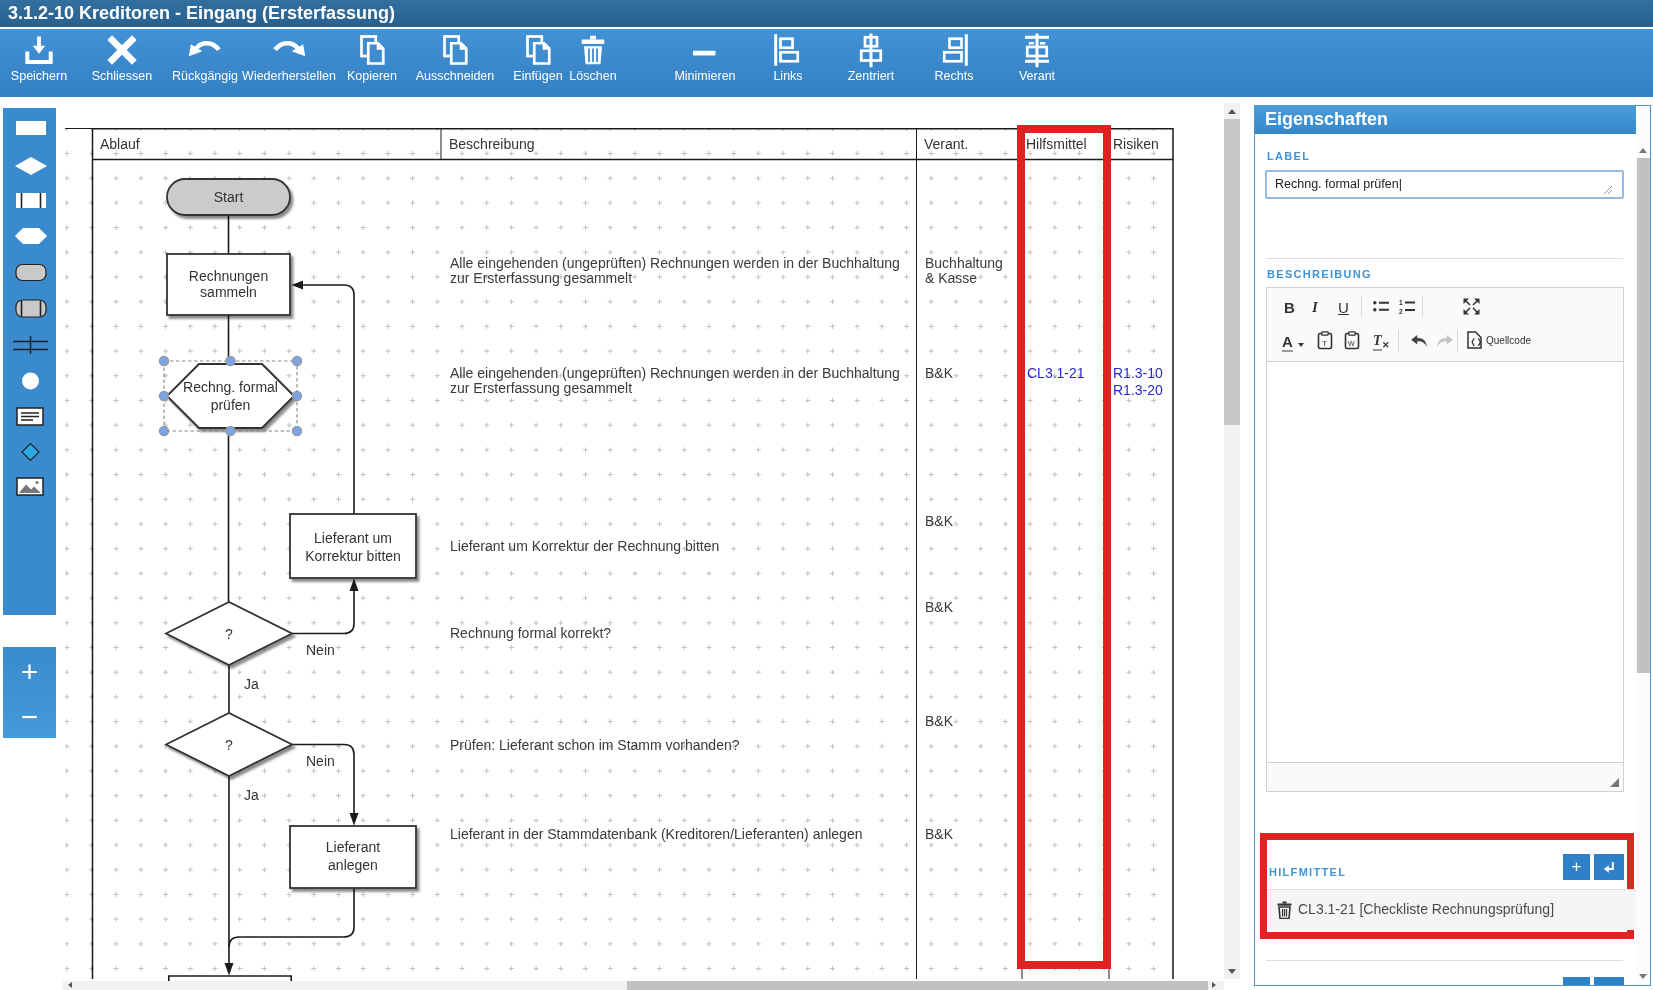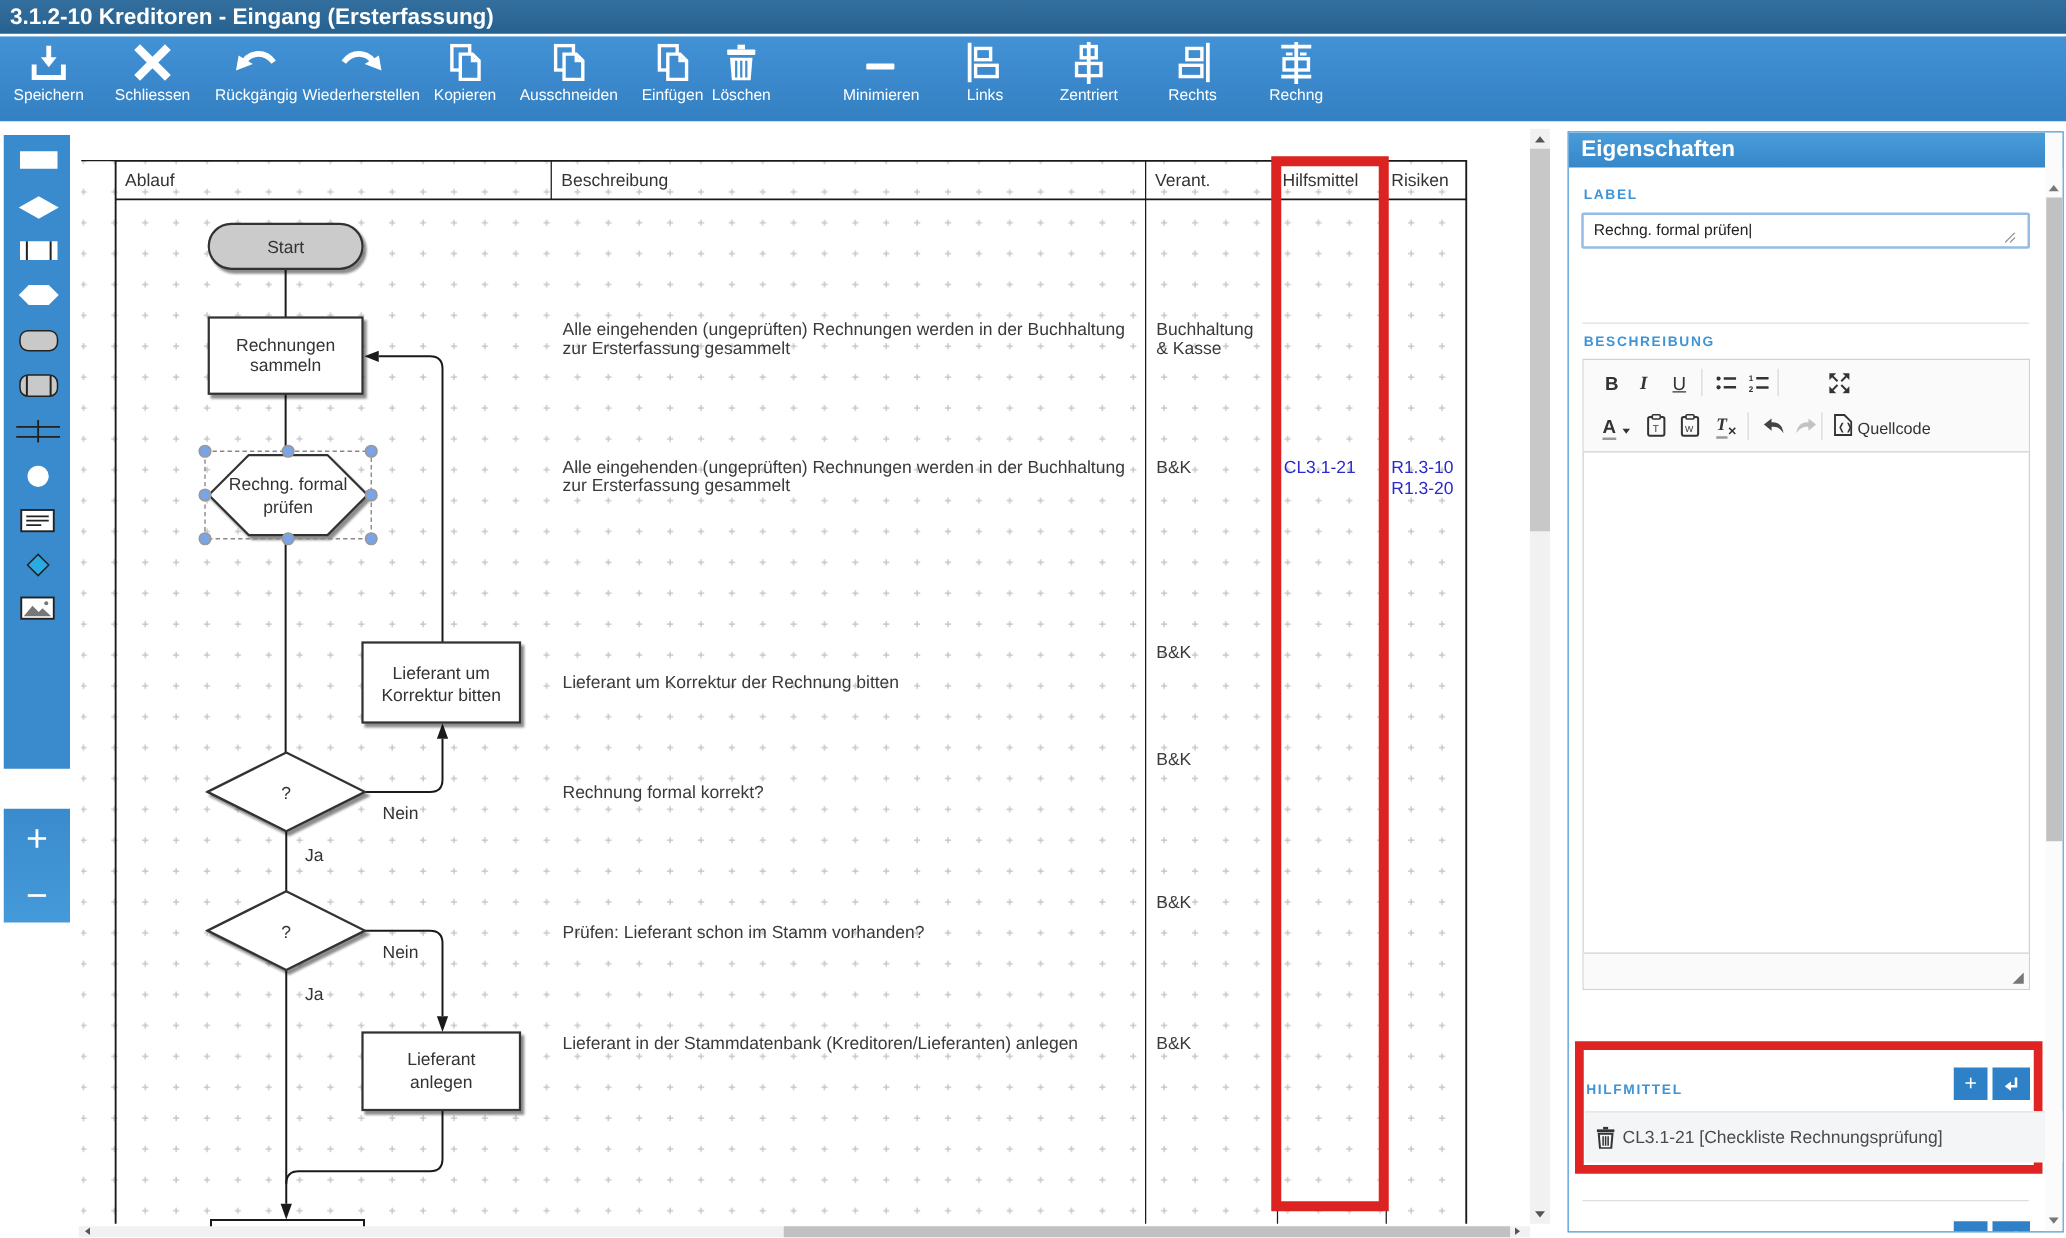--- a/index.html
+++ b/index.html
@@ -140,21 +140,21 @@
       <div class="lbl">Rechts</div>
     </div>
 <div class="tb" style="left:992px;">
       <svg width="30" height="30" viewBox="0 0 24 24">
         <path d="M12,1 V23.5" stroke="#fff" stroke-width="2"></path>
         <path d="M4,3.5 H20" stroke="#fff" stroke-width="2"></path>
         <path d="M6.5,7.5 H10 M14,7.5 H17.5" stroke="#fff" stroke-width="1.6"></path>
         <rect x="5.5" y="10" width="13" height="6" fill="none" stroke="#fff" stroke-width="1.8"></rect>
         <path d="M4,19.5 H20" stroke="#fff" stroke-width="2"></path>
       </svg>
-      <div class="lbl">Rechng</div>
+      <div class="lbl">Verant</div>
     </div>
 </div>
 <div class="abs" id="sidebar"><svg width="53" height="507" viewBox="0 0 53 507">
 <rect x="13" y="13" width="30" height="14" fill="#fff"></rect>
 <polygon points="12,58 28,49 44,58 28,67" fill="#fff"></polygon>
 <rect x="13" y="85" width="30" height="15" fill="#fff"></rect>
 <path d="M18.5,85 V100 M37.5,85 V100" stroke="#222" stroke-width="1.6"></path>
 <polygon points="12,128 20,120 36,120 44,128 36,136 20,136" fill="#fff"></polygon>
 <rect x="13" y="156.5" width="30" height="16" rx="6.5" fill="#c9c9c9" stroke="#222" stroke-width="1.2"></rect>
 <rect x="13" y="192" width="30" height="17" rx="6.5" fill="#c9c9c9" stroke="#222" stroke-width="1.2"></rect>
@@ -351,21 +351,21 @@
           <path d="M8,1 L1,6.5 L8,12 V8.5 C13,8 16,10 19,14.5 C18,7 14,4 8,4.5 Z" fill="#444"></path>
         </svg>
       <svg style="position:absolute;left:169px;top:46px;" width="18" height="14" viewBox="0 0 20 16">
           <path d="M12,1 L19,6.5 L12,12 V8.5 C7,8 4,10 1,14.5 C2,7 6,4 12,4.5 Z" fill="#c2c2c2"></path>
         </svg>
       <div style="position:absolute;left:190px;top:42px;width:1px;height:22px;background:#d8d8d8;"></div>
       <svg style="position:absolute;left:200px;top:43px;" width="15" height="18" viewBox="0 0 15 18">
           <path d="M1,1 H8.5 L14,6.5 V17 H1 Z" fill="none" stroke="#333" stroke-width="1.5"></path>
           <text x="3" y="13" font-size="7.5" font-weight="bold" fill="#333">❬❭</text>
         </svg>
-      <span style="position:absolute;left:219px;top:47px;font-size:13px;color:#333;">Quellcode</span>
+      <span style="position:absolute;left:219px;top:47px;font-size:10px;color:#333;">Quellcode</span>
     </div>
     <div id="edfooter">
         <div class="tri" style="right:4px;bottom:4px;border-left:9px solid transparent;border-bottom:9px solid #777;"></div>
       </div>
   </div>
   <div id="redbox2"></div>
   <div class="plabel" style="left:14px;top:760px;">HILFMITTEL</div>
   <div class="bluebtn" style="left:308px;top:748px;width:27px;height:26px;font-size:17px;line-height:26px;">+</div>
   <div class="bluebtn" style="left:339px;top:748px;width:30px;height:26px;"><svg width="16" height="16" viewBox="0 0 16 16" style="margin-top:5px;">
         <path d="M11.8,3 V10 H7" fill="none" stroke="#fff" stroke-width="2"></path>

